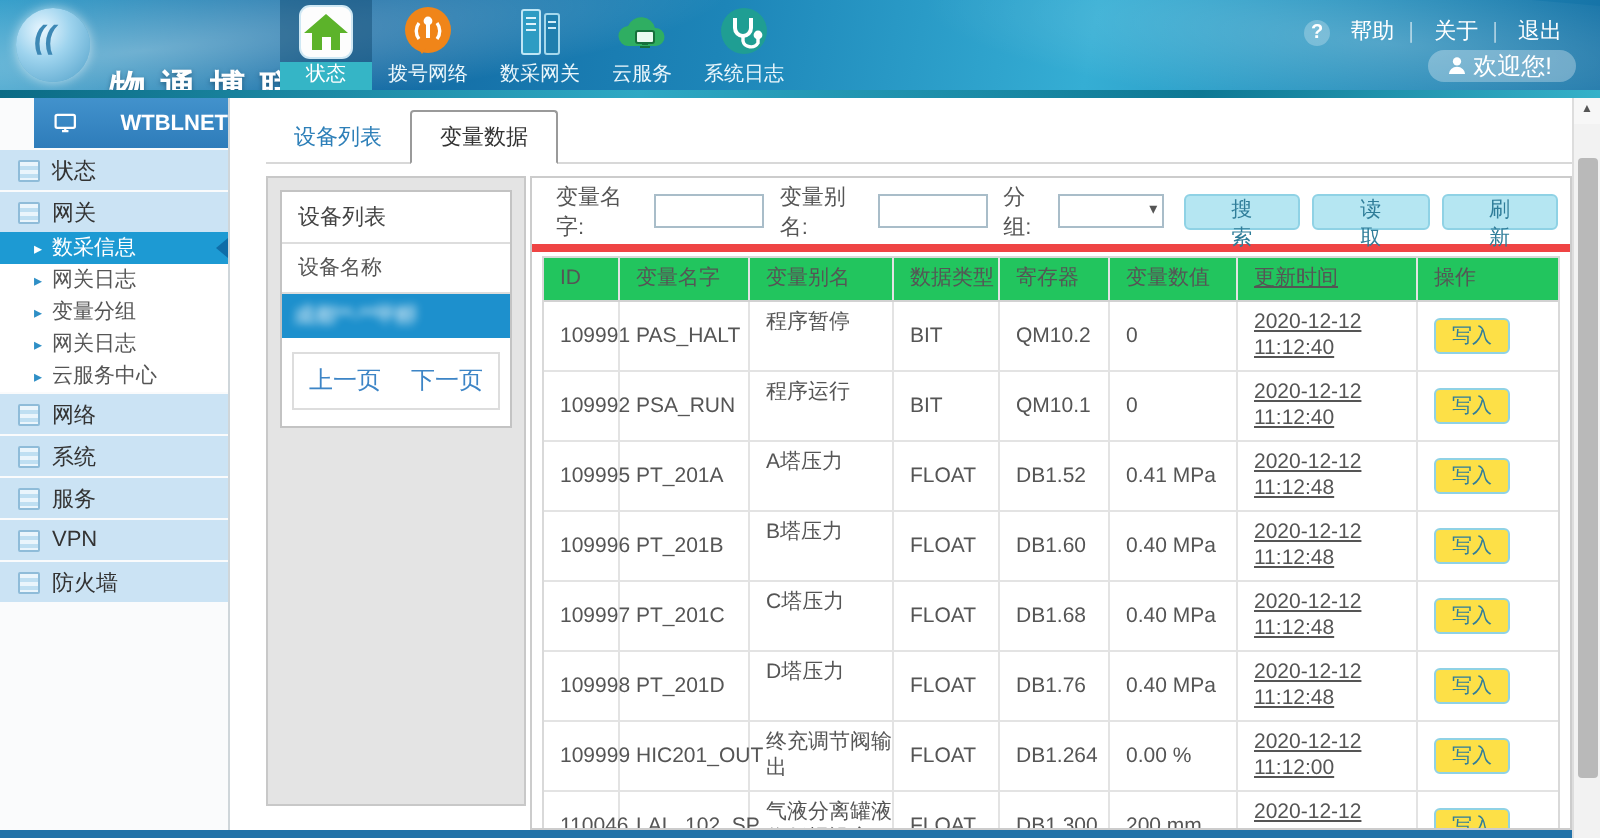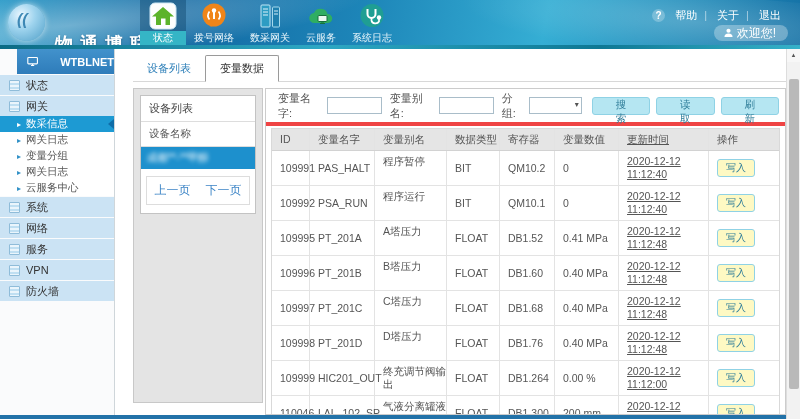--- a/index.html
+++ b/index.html
@@ -93,29 +93,29 @@
   .fake-select { width:54px; height:17px; border:1px solid #a9bdc9; margin-right:10px;
     position:relative; background:#fff; cursor:pointer; }
   .fake-select .chev { position:absolute; right:2px; top:2px; font-size:8px; color:#555; }
   .teal-btn { height:18px; padding:0 18px; margin-right:6px; font-size:10.5px; color:#2f7d99;
     background:#b5e6f2; border:1px solid #8fd2e5; border-radius:3px; cursor:pointer;
     font-family:inherit; }
 
   #var-table { margin:2px 5px 0 5px; border:1px solid #d9d9d9; font-size:10.5px; color:#555; }
   .trow { display:flex; border-bottom:1px solid #e3e3e3; background:#fff; align-items:stretch; }
   .trow:last-child { border-bottom:none; }
-  .thead { background:#e5e5e5; color:#555; border-bottom:1px solid #d2d2d2; }
+  .thead { background:#22c55e; color:#555; border-bottom:1px solid #d2d2d2; }
   .tcell { padding:4px 0 4px 8px; border-right:1px solid #e3e3e3; line-height:13px;
     display:flex; align-items:center; }
   .thead .tcell { align-items:center; }
   .col-id{width:38px;} .col-name{width:65px;} .col-alias{width:72px;} .col-type{width:53px;}
   .col-register{width:55px;} .col-value{width:64px;} .col-updated{width:90px;text-decoration:underline;}
   .col-op{flex:1; border-right:none;}
   .col-alias { display:block; padding-top:4px; }
-  .write-btn { padding:1px 8px; font-size:10px; color:#2f7d99; background:#fef9c3;
+  .write-btn { padding:1px 8px; font-size:10px; color:#2f7d99; background:#fde047;
     border:1px solid #8fd2e5; border-radius:3px; cursor:pointer; font-family:inherit; }
 
   
   #v-scrollbar { position:absolute; right:0; top:49px; width:14px; height:370px;
     background:#f2f2f2; border-left:1px solid #ddd; }
   #scroll-up { height:13px; text-align:center; font-size:6px; color:#555; line-height:13px;
     background:#f7f7f7; cursor:pointer; }
   #scroll-thumb { position:absolute; left:1.5px; top:30px; width:10px; height:310px;
     background:#b9b9b9; border-radius:2px; cursor:grab; }
 </style>
@@ -235,25 +235,25 @@
     <span class="bullet">▸</span>
     <span>网关日志</span>
   </div>
   <div class="sub-item">
     <span class="bullet">▸</span>
     <span>云服务中心</span>
   </div>
 
   <div class="side-item">
     <span class="mini-icon"></span>
+    <span>网络</span>
+  </div>
+  <div class="side-item">
+    <span class="mini-icon"></span>
     <span>系统</span>
-  </div>
-  <div class="side-item">
-    <span class="mini-icon"></span>
-    <span>网络</span>
   </div>
   <div class="side-item">
     <span class="mini-icon"></span>
     <span>服务</span>
   </div>
   <div class="side-item">
     <span class="mini-icon"></span>
     <span>VPN</span>
   </div>
   <div class="side-item">

